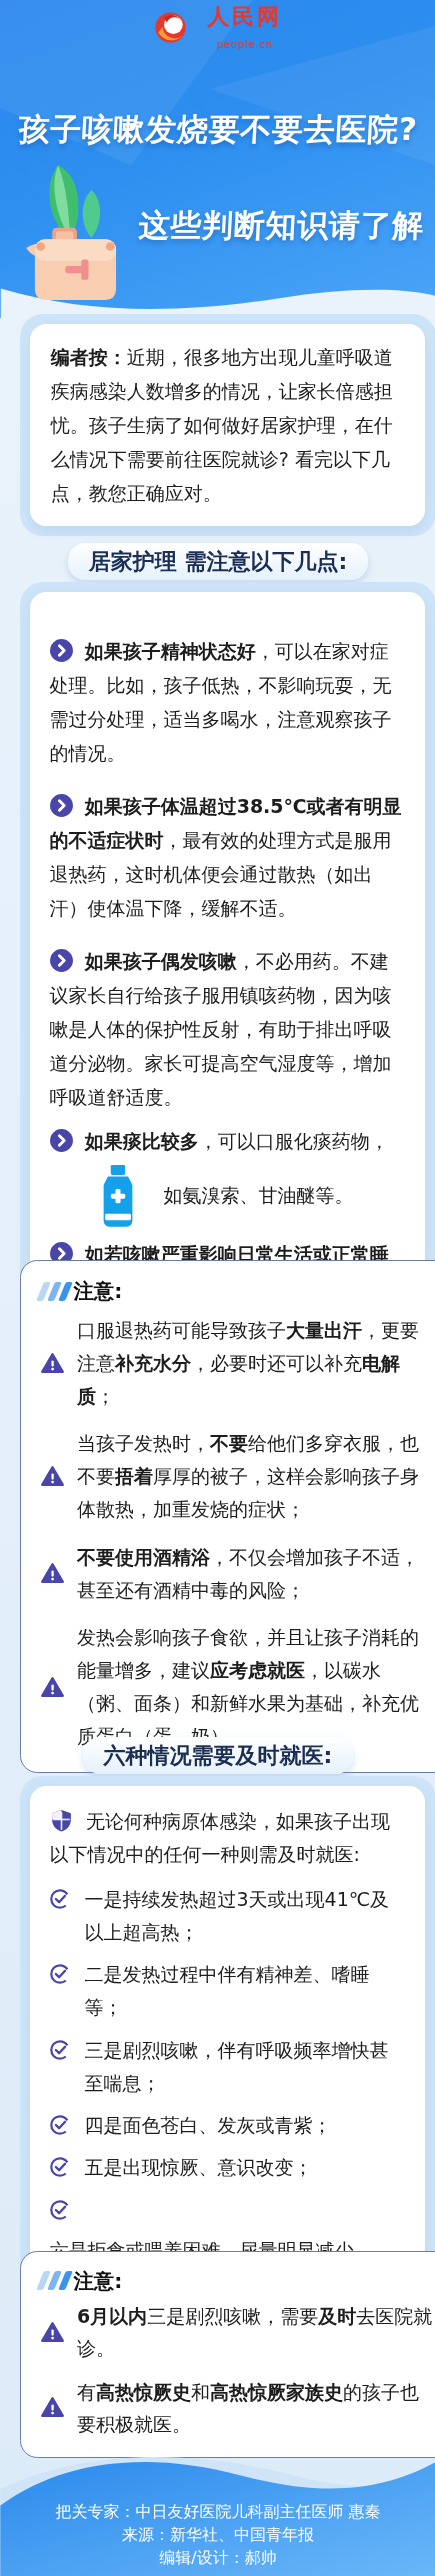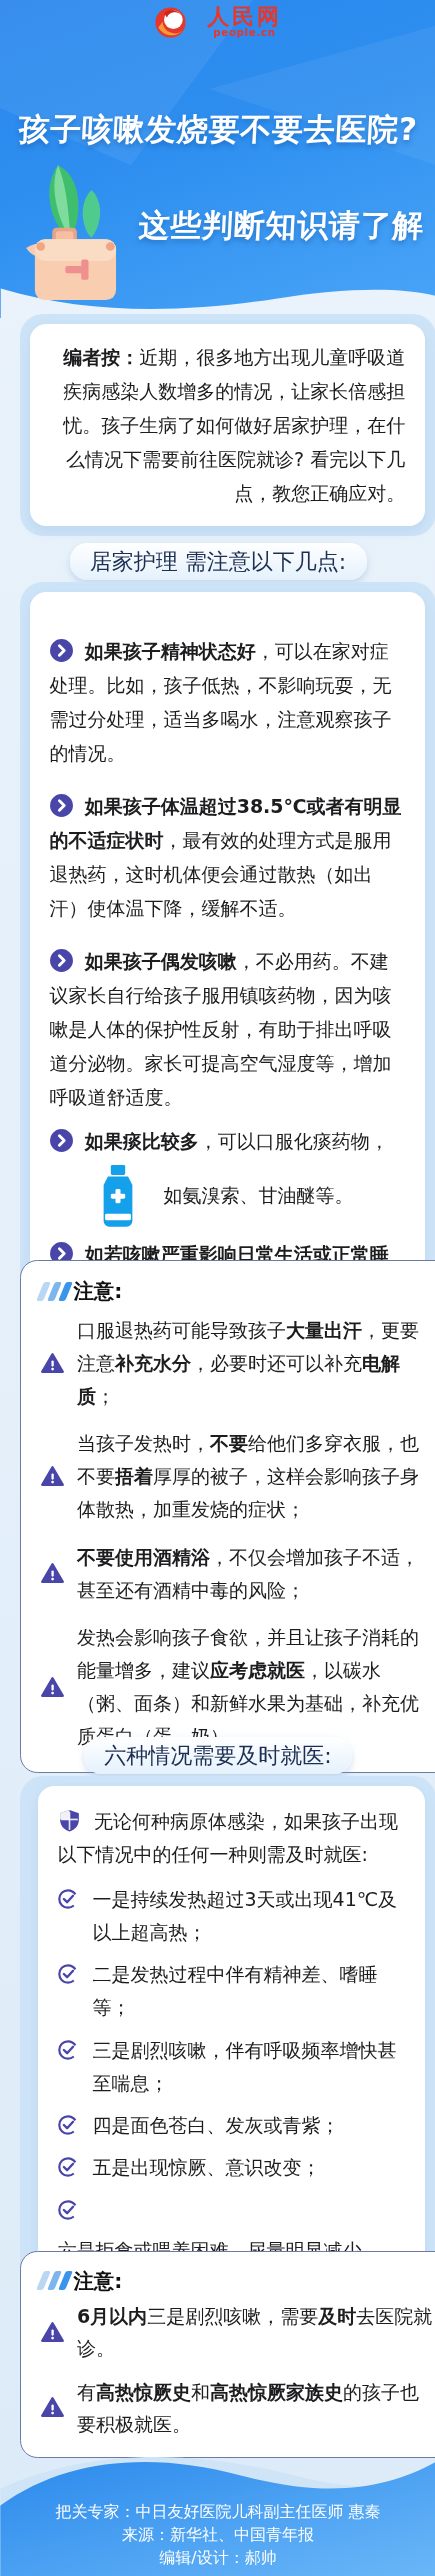--- a/index.html
+++ b/index.html
@@ -12,37 +12,37 @@
   
   .header{position:absolute;top:0;left:0;width:436px;height:318px;
     background:linear-gradient(160deg,#2a86ec 0%,#2e8ff0 45%,#4aa5f7 100%);overflow:hidden;}
   .poly1{position:absolute;top:0;left:0;width:100%;height:100%;
     background:rgba(255,255,255,.07);clip-path:polygon(0 0,58% 0,30% 52%,0 34%);}
   .poly2{position:absolute;top:0;left:0;width:100%;height:100%;
     background:rgba(255,255,255,.06);clip-path:polygon(100% 8%,100% 52%,48% 28%);}
   .logo{position:absolute;top:5.8px;left:0;width:436px;display:flex;justify-content:center;align-items:center;gap:20px;}
   .logo-text{display:flex;flex-direction:column;align-items:center;line-height:1;}
   .logo-cn{font-size:22px;font-weight:800;color:#e5372b;letter-spacing:2.9px;}
-  .logo-en{font-size:10.2px;font-weight:700;color:#e5372b;margin-top:0;letter-spacing:0.7px;}
+  .logo-en{font-size:10.2px;font-weight:400;color:#e5372b;margin-top:12px;letter-spacing:0.7px;}
   .title{position:absolute;top:109px;left:11.6px;width:412px;text-align:center;
     font-size:31px;font-weight:900;color:#ffffff;letter-spacing:0.7px;
     text-shadow:0 2.9px 5.8px rgba(10,60,130,.35);transform:skewX(-3deg);}
   .subtitle{position:absolute;top:205px;left:44px;width:380px;text-align:right;
     font-size:31px;font-weight:900;color:#ffffff;letter-spacing:0.7px;
     text-shadow:0 2.9px 5.8px rgba(10,60,130,.35);transform:skewX(-3deg);}
   .header-wave{position:absolute;bottom:-0.7px;left:0;}
   .medkit{position:absolute;top:161px;left:10.2px;z-index:5;}
   
   .abs{position:absolute;left:20.3px;width:395px;}
   .wrap-outer{background:#cde4f8;border-radius:23px;padding:10.2px;}
   .card-white{background:#ffffff;border-radius:16px;box-shadow:0 4.4px 11.6px rgba(140,170,210,.22);}
   .body-text{font-size:19px;line-height:34px;color:#1d1d1f;}
   .bold{font-weight:800;}
   .sec-heading-row{position:absolute;left:0;width:436px;display:flex;justify-content:center;}
-  .sec-heading{font-size:22px;font-weight:400;color:#1c2f52;
+  .sec-heading{font-size:22px;font-weight:700;color:#1c2f52;
     background:linear-gradient(180deg,#ffffff 0%,#e4f1fc 100%);
     border-radius:17.4px;padding:3.6px 20.3px;box-shadow:0 3.6px 7.3px rgba(130,165,205,.35);}
   
   .bullet{margin-bottom:10.2px;}
   .bullet:last-child{margin-bottom:0;}
   .chev{display:inline-block;vertical-align:-5.1px;margin-right:10.2px;}
   .bottle-row{display:flex;align-items:center;gap:22px;margin:4.4px 0 1.5px 46px;}
   .bottle-note{font-size:19px;color:#1d1d1f;}
   
   .notice-card{background:#ffffff;border:1.5px solid #6b7ba6;border-radius:17.4px;padding:16px 19px 19px 19px;}
@@ -105,21 +105,21 @@
     <rect x="34" y="108" width="112" height="84" rx="14" fill="#f8cdb0"></rect>
     <rect x="34" y="108" width="112" height="30" rx="14" fill="#fadcc4"></rect>
     <rect x="76" y="132" width="28" height="10" rx="3" fill="#ef8f8f" transform="rotate(90 90 150)"></rect>
     <rect x="76" y="145" width="28" height="10" rx="3" fill="#ef8f8f"></rect>
     <circle cx="42" cy="118" r="6" fill="#f0a583"></circle>
     <circle cx="138" cy="118" r="6" fill="#f0a583"></circle>
   </svg>
 </div>
 
 <div class="abs wrap-outer" style="top:314px;">
-  <div class="card-white" style="padding:16px 20.3px;text-align:right;">
+  <div class="card-white" style="padding:16px 20.3px;">
     <p class="body-text" style="margin:0;"><span class="bold">编者按：</span><span>近期，很多地方出现儿童呼吸道疾病感染人数增多的情况，让家长倍感担忧。孩子生病了如何做好居家护理，在什么情况下需要前往医院就诊? 看完以下几点，教您正确应对。</span></p>
   </div>
 </div>
 
 <div class="sec-heading-row" style="top:543px;">
   <div class="sec-heading">居家护理 需注意以下几点:</div>
 </div>
 
 <div class="abs wrap-outer" style="top:582px;">
   <div class="card-white" style="padding:23px 19px 19px 19px;">
@@ -216,21 +216,21 @@
       </svg>
     <div class="warn-text"><span>发热会影响孩子食欲，并且让孩子消耗的能量增多，建议</span><span class="bold">应考虑就医</span><span>，以碳水（粥、面条）和新鲜水果为基础，补充优质蛋白（蛋、奶）。</span></div>
   </div>
 </div>
 
 <div class="sec-heading-row" style="top:1737px;">
   <div class="sec-heading">六种情况需要及时就医:</div>
 </div>
 
 <div class="abs wrap-outer" style="top:1776px;">
-  <div class="card-white" style="padding:19px 19px 17.4px 19px;margin-left:8px;">
+  <div class="card-white" style="padding:19px 19px 17.4px 19px;">
     <p class="intro" style="margin:0 0 11.6px 0;">
       <svg class="shield" width="25" height="25" viewBox="0 0 24 24">
           <path d="M12 2 L21 5 V11 C21 16.8 17.3 20.9 12 22.5 C6.7 20.9 3 16.8 3 11 V5 Z" fill="#4a46a9"></path>
           <path d="M12 2 L3 5 V11 H12 Z" fill="#ffffff" opacity="0.92"></path>
           <rect x="11.2" y="4" width="1.6" height="17" fill="#ffffff" opacity="0.85"></rect>
           <rect x="4" y="10.2" width="16" height="1.6" fill="#ffffff" opacity="0.85"></rect>
         </svg><span>无论何种病原体感染，如果孩子出现以下情况中的任何一种则需及时就医:</span>
     </p>
 
     <div class="check-item">

